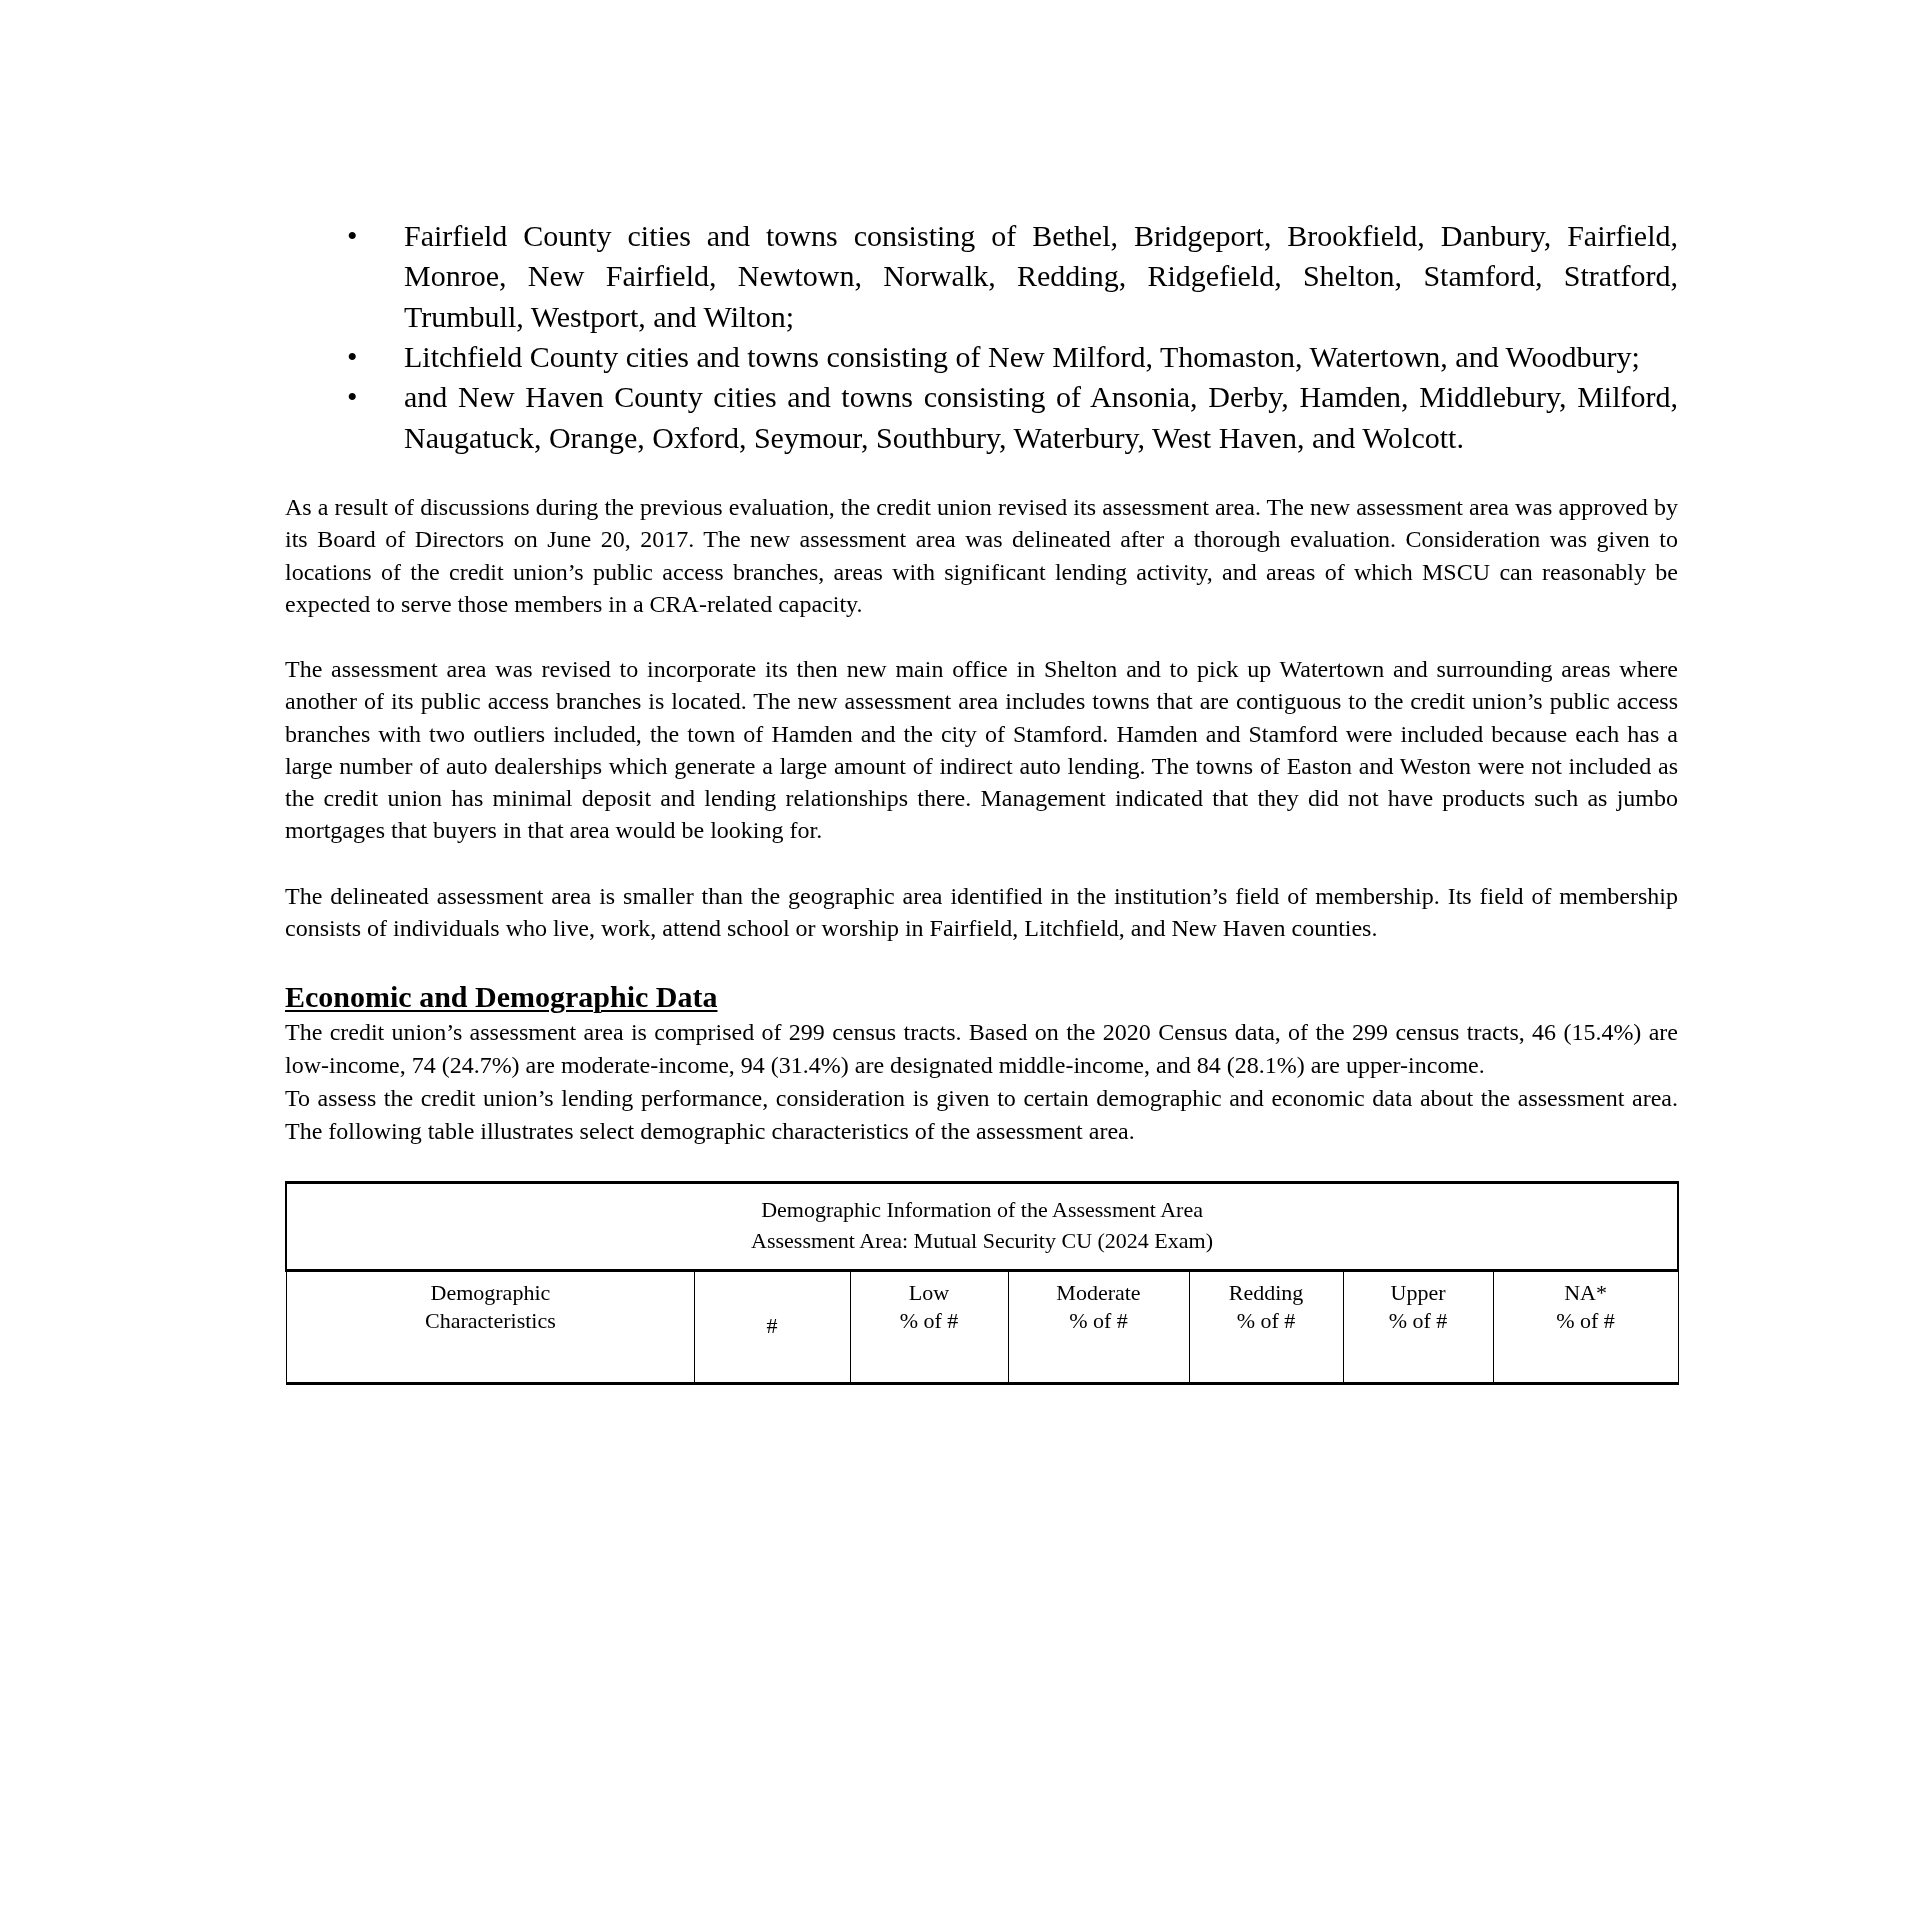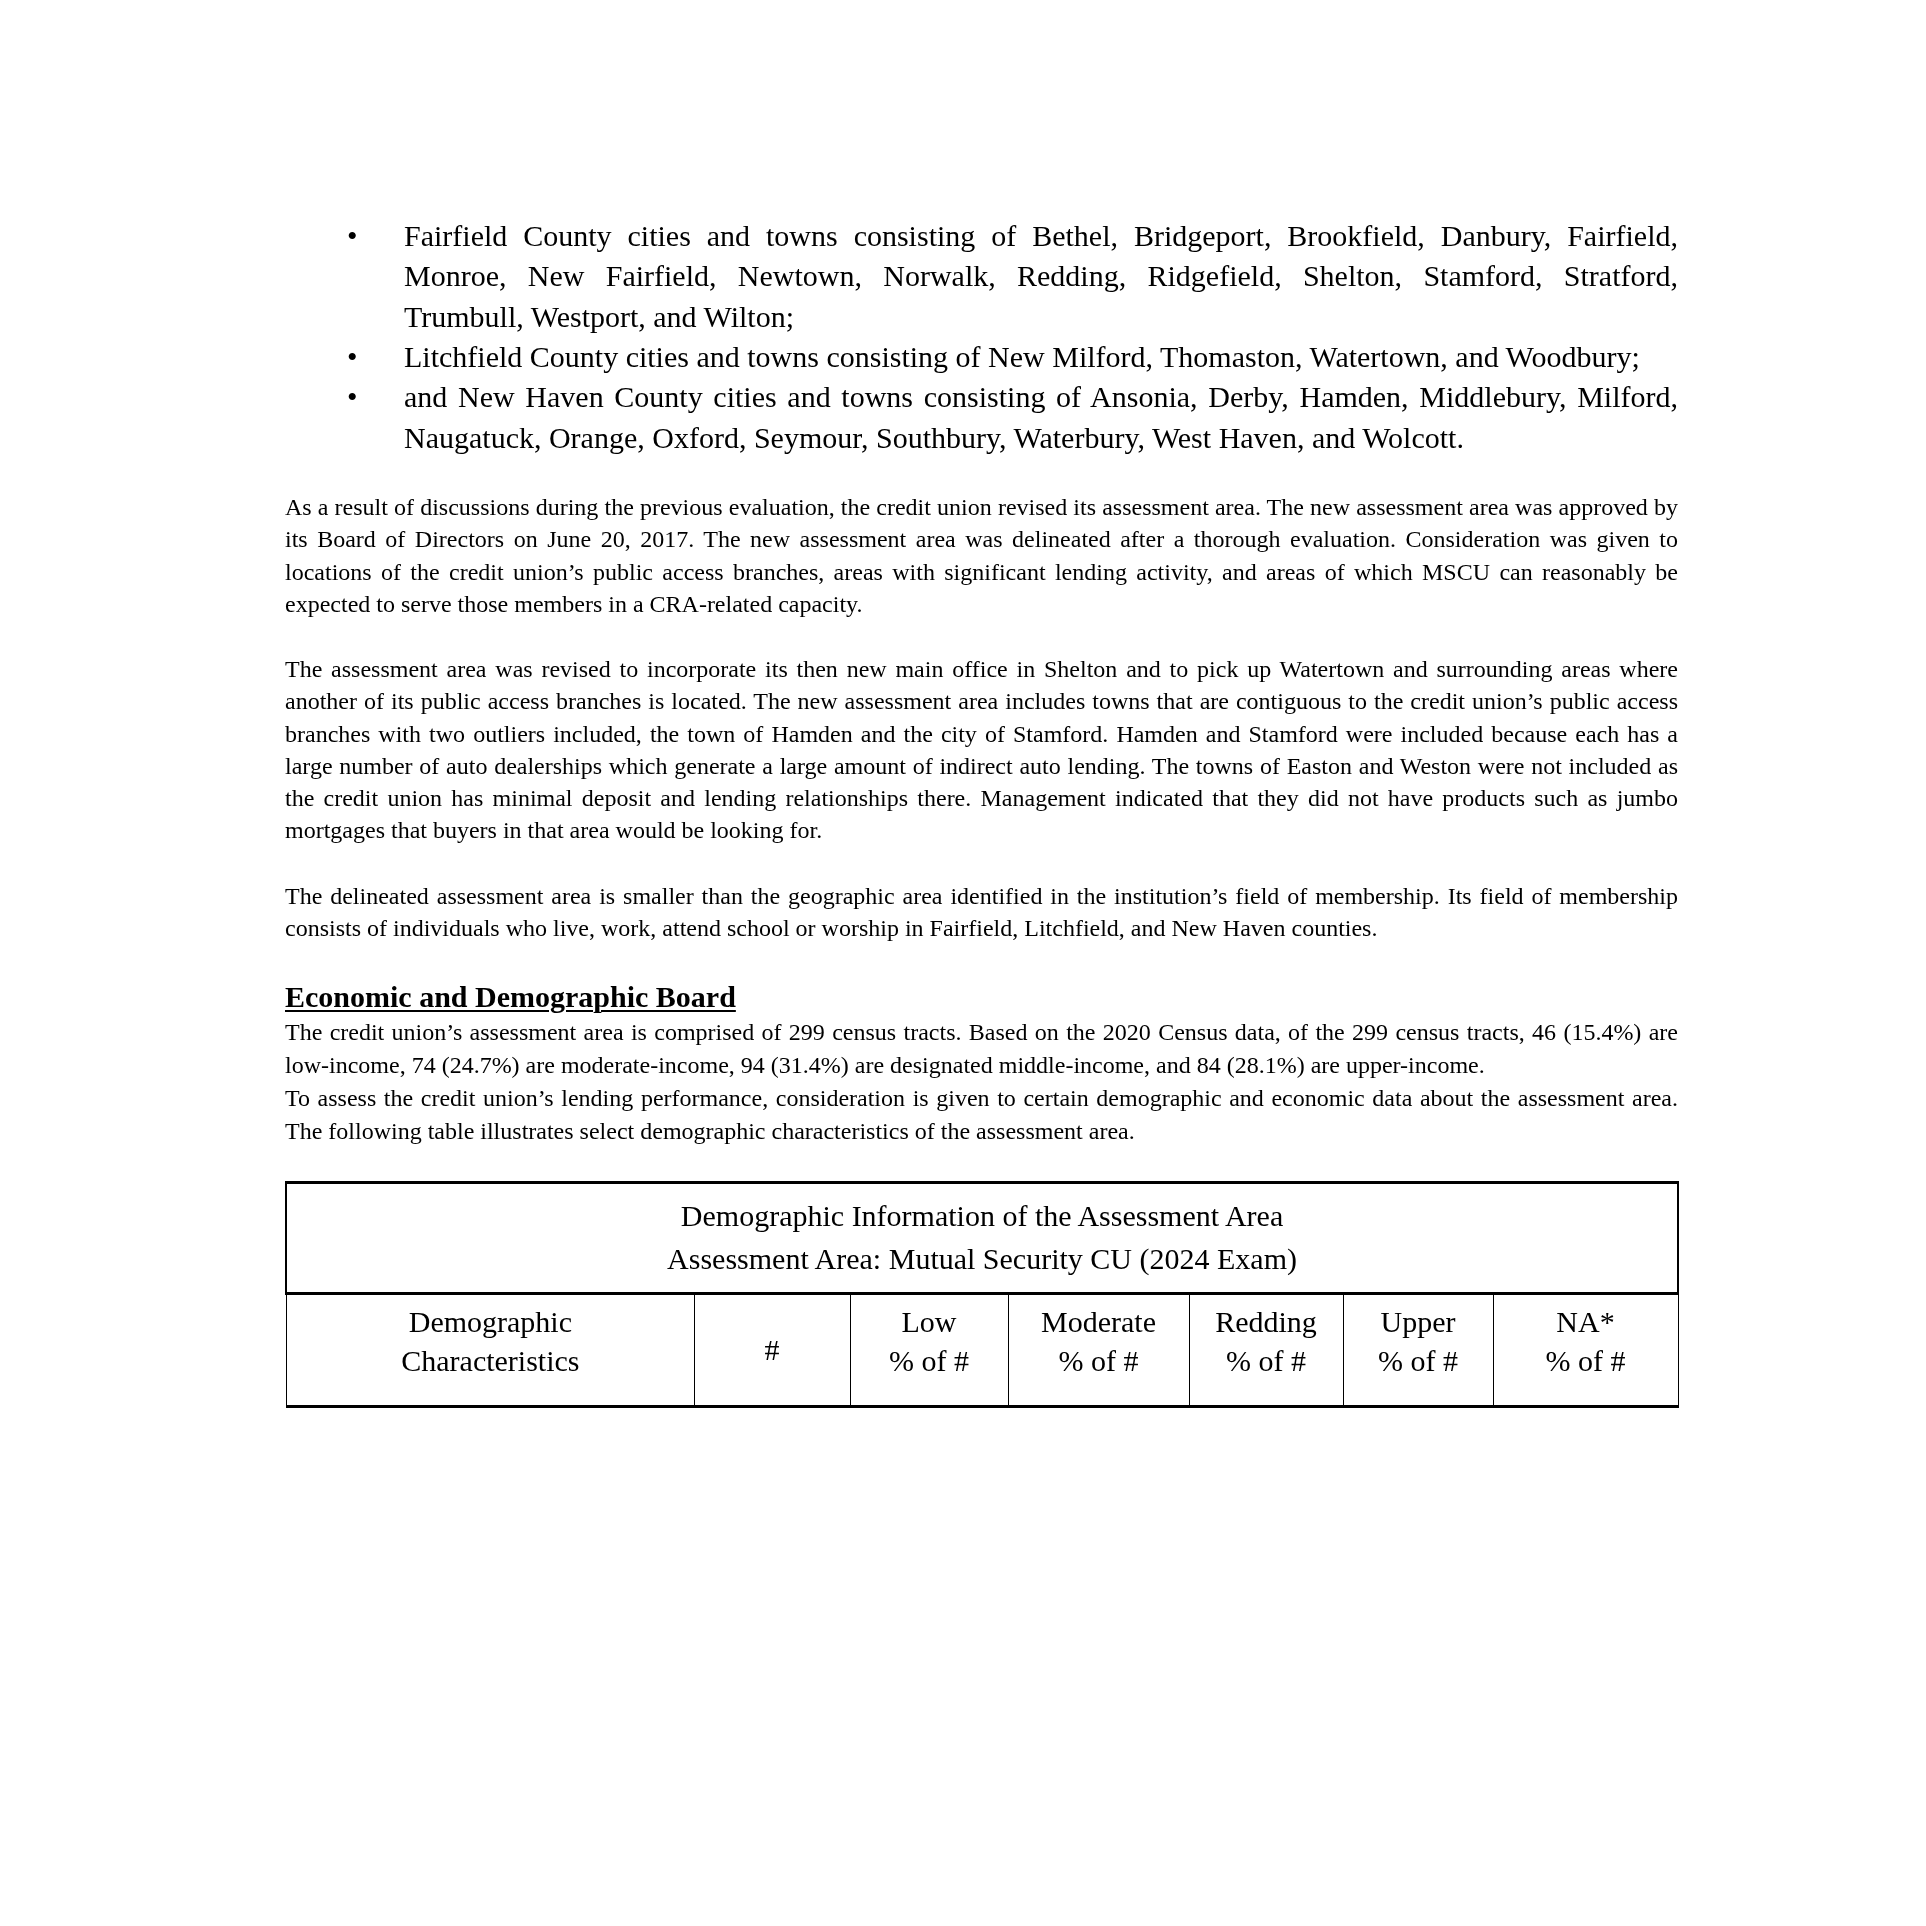--- a/index.html
+++ b/index.html
@@ -81,21 +81,21 @@
   }
 
   
   .demo-table-wrap {
     margin-top: 34px;
   }
   table.demo-table {
     border-collapse: collapse;
     width: 1393px;
     table-layout: fixed;
-    font-size: 30px;
+    font-size: 22px;
   }
   table.demo-table td,
   table.demo-table th {
     border: 1.5px solid #000000;
     padding: 0;
     vertical-align: top;
     font-weight: normal;
   }
 
   .tbl-title-cell {
@@ -177,21 +177,21 @@
     <div class="para-gap"></div>
 
     <p class="para last-line-left">The assessment area was revised to incorporate its then new main office in Shelton and to pick up Watertown and surrounding areas where another of its public access branches is located. The new assessment area includes towns that are contiguous to the credit union’s public access branches with two outliers included, the town of Hamden and the city of Stamford.  Hamden and Stamford were included because each has a large number of auto dealerships which generate a large amount of indirect auto lending.  The towns of Easton and Weston were not included as the credit union has minimal deposit and lending relationships there.  Management indicated that they did not have products such as jumbo mortgages that buyers in that area would be looking for.</p>
 
     <div class="para-gap"></div>
 
     <p class="para last-line-left">The delineated assessment area is smaller than the geographic area identified in the institution’s field of membership.  Its field of membership consists of individuals who live, work, attend school or worship in Fairfield, Litchfield, and New Haven counties.</p>
 
     <div class="para-gap"></div>
 
-    <p class="section-heading">Economic and Demographic Board</p>
+    <p class="section-heading">Economic and Demographic Data</p>
 
     <p class="para last-line-left">The credit union’s assessment area is comprised of 299 census tracts. Based on the 2020 Census data, of the 299 census tracts, 46 (15.4%) are low-income, 74 (24.7%) are moderate-income, 94 (31.4%) are designated middle-income, and 84 (28.1%) are upper-income.</p>
 
     <div class="para-gap-sm"></div>
 
     <p class="para last-line-left">To assess the credit union’s lending performance, consideration is given to certain demographic and economic data about the assessment area. The following table illustrates select demographic characteristics of the assessment area.</p>
 
     <div class="demo-table-wrap">
       <table class="demo-table">
         <colgroup>

